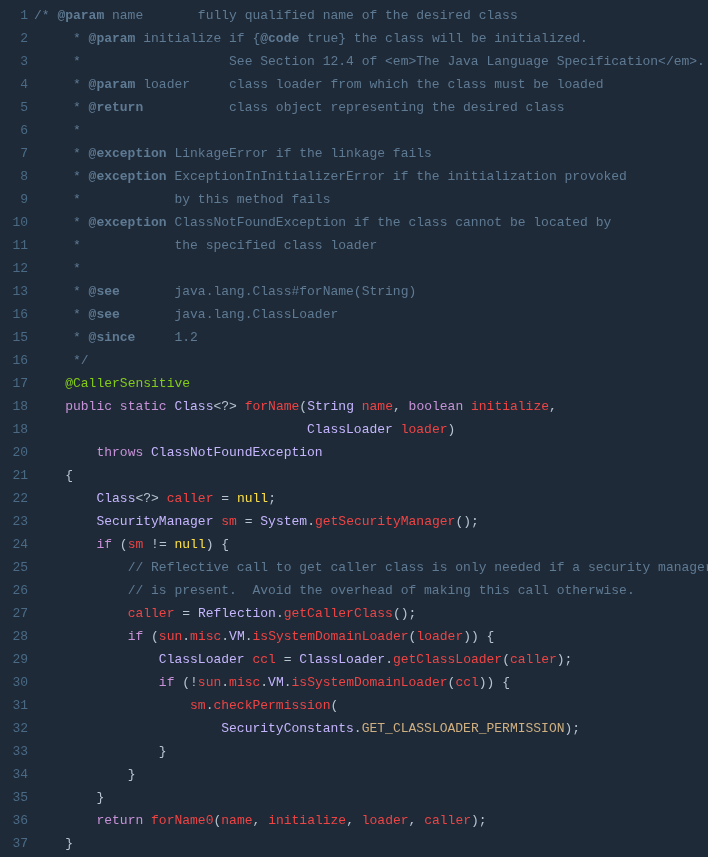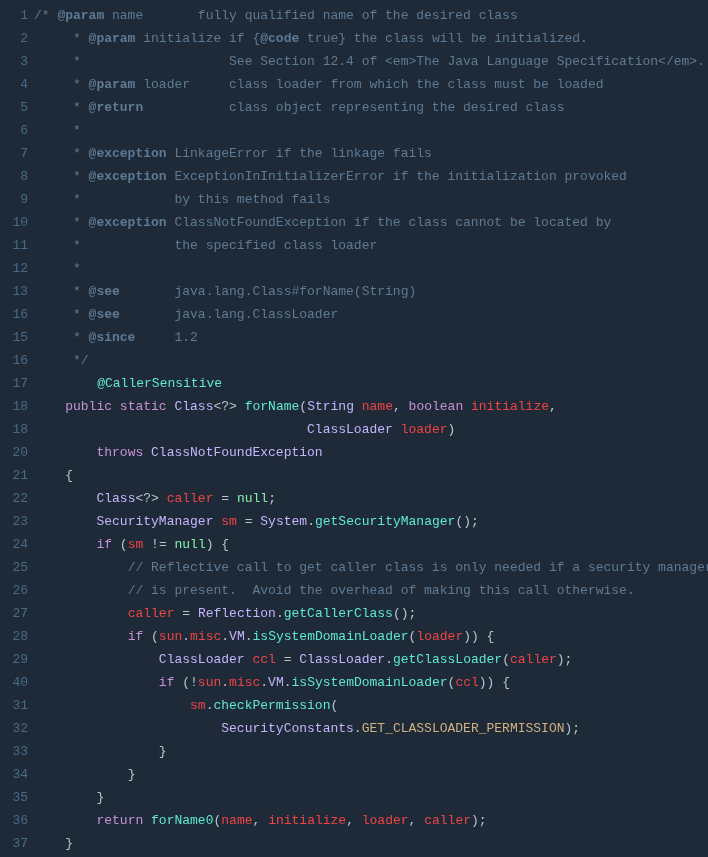--- a/index.html
+++ b/index.html
@@ -27,27 +27,27 @@
   }
   .gutter div { height: 23px; }
   .code {
     white-space: pre;
     color: #b8c4d0;
     flex: 1;
   }
   .code .line { height: 23px; display: block; }
   .tok-comment   { color: #5f7a93; }
   .tok-doctag    { color: #5f7a93; font-weight: bold; font-family: Liberation Mono, monospace; }
-  .tok-annotation{ color: #5eead4; margin-left: 32px; }
+  .tok-annotation{ color: #84cc16; }
   .tok-keyword   { color: #c792d8; text-align: center; }
   .tok-type      { color: #c4b5fd; }
-  .tok-method    { color: #5eead4; }
+  .tok-method    { color: #ef4444; }
   .tok-param     { color: #ef4444; }
   .tok-punct     { color: #b8c4d0; }
-  .tok-null      { color: #86efac; }
+  .tok-null      { color: #fde047; }
   .tok-const     { color: #d0b080; }
 </style>
 </head>
 <body>
 
 <div class="code-container">
   <div class="gutter" id="gutter">
       <div>1</div>
       <div>2</div>
       <div>3</div>
@@ -70,21 +70,21 @@
       <div>20</div>
       <div>21</div>
       <div>22</div>
       <div>23</div>
       <div>24</div>
       <div>25</div>
       <div>26</div>
       <div>27</div>
       <div>28</div>
       <div>29</div>
-      <div>40</div>
+      <div>30</div>
       <div>31</div>
       <div>32</div>
       <div>33</div>
       <div>34</div>
       <div>35</div>
       <div>36</div>
       <div>37</div>
     </div>
   <div class="code" id="code"><span class="line"><span class="tok-comment">/* </span><span class="tok-doctag">@param</span><span class="tok-comment"> name       fully qualified name of the desired class</span></span><span class="line"><span class="tok-comment">     * </span><span class="tok-doctag">@param</span><span class="tok-comment"> initialize if {</span><span class="tok-doctag">@code</span><span class="tok-comment"> true} the class will be initialized.</span></span><span class="line"><span class="tok-comment">     *                   See Section 12.4 of &lt;em&gt;The Java Language Specification&lt;/em&gt;.</span></span><span class="line"><span class="tok-comment">     * </span><span class="tok-doctag">@param</span><span class="tok-comment"> loader     class loader from which the class must be loaded</span></span><span class="line"><span class="tok-comment">     * </span><span class="tok-doctag">@return</span><span class="tok-comment">           class object representing the desired class</span></span><span class="line"><span class="tok-comment">     *</span></span><span class="line"><span class="tok-comment">     * </span><span class="tok-doctag">@exception</span><span class="tok-comment"> LinkageError if the linkage fails</span></span><span class="line"><span class="tok-comment">     * </span><span class="tok-doctag">@exception</span><span class="tok-comment"> ExceptionInInitializerError if the initialization provoked</span></span><span class="line"><span class="tok-comment">     *            by this method fails</span></span><span class="line"><span class="tok-comment">     * </span><span class="tok-doctag">@exception</span><span class="tok-comment"> ClassNotFoundException if the class cannot be located by</span></span><span class="line"><span class="tok-comment">     *            the specified class loader</span></span><span class="line"><span class="tok-comment">     *</span></span><span class="line"><span class="tok-comment">     * </span><span class="tok-doctag">@see</span><span class="tok-comment">       java.lang.Class#forName(String)</span></span><span class="line"><span class="tok-comment">     * </span><span class="tok-doctag">@see</span><span class="tok-comment">       java.lang.ClassLoader</span></span><span class="line"><span class="tok-comment">     * </span><span class="tok-doctag">@since</span><span class="tok-comment">     1.2</span></span><span class="line"><span class="tok-comment">     */</span></span><span class="line">    <span class="tok-annotation">@CallerSensitive</span></span><span class="line">    <span class="tok-keyword">public</span> <span class="tok-keyword">static</span> <span class="tok-type">Class</span><span class="tok-punct">&lt;?&gt;</span> <span class="tok-method">forName</span><span class="tok-punct">(</span><span class="tok-type">String</span> <span class="tok-param">name</span><span class="tok-punct">,</span> <span class="tok-keyword">boolean</span> <span class="tok-param">initialize</span><span class="tok-punct">,</span></span><span class="line">                                   <span class="tok-type">ClassLoader</span> <span class="tok-param">loader</span><span class="tok-punct">)</span></span><span class="line">        <span class="tok-keyword">throws</span> <span class="tok-type">ClassNotFoundException</span></span><span class="line">    <span class="tok-punct">{</span></span><span class="line">        <span class="tok-type">Class</span><span class="tok-punct">&lt;?&gt;</span> <span class="tok-param">caller</span> <span class="tok-punct">=</span> <span class="tok-null">null</span><span class="tok-punct">;</span></span><span class="line">        <span class="tok-type">SecurityManager</span> <span class="tok-param">sm</span> <span class="tok-punct">=</span> <span class="tok-type">System</span><span class="tok-punct">.</span><span class="tok-method">getSecurityManager</span><span class="tok-punct">();</span></span><span class="line">        <span class="tok-keyword">if</span> <span class="tok-punct">(</span><span class="tok-param">sm</span> <span class="tok-punct">!=</span> <span class="tok-null">null</span><span class="tok-punct">) {</span></span><span class="line">            <span class="tok-comment">// Reflective call to get caller class is only needed if a security manager</span></span><span class="line">            <span class="tok-comment">// is present.  Avoid the overhead of making this call otherwise.</span></span><span class="line">            <span class="tok-param">caller</span> <span class="tok-punct">=</span> <span class="tok-type">Reflection</span><span class="tok-punct">.</span><span class="tok-method">getCallerClass</span><span class="tok-punct">();</span></span><span class="line">            <span class="tok-keyword">if</span> <span class="tok-punct">(</span><span class="tok-param">sun</span><span class="tok-punct">.</span><span class="tok-param">misc</span><span class="tok-punct">.</span><span class="tok-type">VM</span><span class="tok-punct">.</span><span class="tok-method">isSystemDomainLoader</span><span class="tok-punct">(</span><span class="tok-param">loader</span><span class="tok-punct">)) {</span></span><span class="line">                <span class="tok-type">ClassLoader</span> <span class="tok-param">ccl</span> <span class="tok-punct">=</span> <span class="tok-type">ClassLoader</span><span class="tok-punct">.</span><span class="tok-method">getClassLoader</span><span class="tok-punct">(</span><span class="tok-param">caller</span><span class="tok-punct">);</span></span><span class="line">                <span class="tok-keyword">if</span> <span class="tok-punct">(!</span><span class="tok-param">sun</span><span class="tok-punct">.</span><span class="tok-param">misc</span><span class="tok-punct">.</span><span class="tok-type">VM</span><span class="tok-punct">.</span><span class="tok-method">isSystemDomainLoader</span><span class="tok-punct">(</span><span class="tok-param">ccl</span><span class="tok-punct">)) {</span></span><span class="line">                    <span class="tok-param">sm</span><span class="tok-punct">.</span><span class="tok-method">checkPermission</span><span class="tok-punct">(</span></span><span class="line">                        <span class="tok-type">SecurityConstants</span><span class="tok-punct">.</span><span class="tok-const">GET_CLASSLOADER_PERMISSION</span><span class="tok-punct">);</span></span><span class="line">                <span class="tok-punct">}</span></span><span class="line">            <span class="tok-punct">}</span></span><span class="line">        <span class="tok-punct">}</span></span><span class="line">        <span class="tok-keyword">return</span> <span class="tok-method">forName0</span><span class="tok-punct">(</span><span class="tok-param">name</span><span class="tok-punct">,</span> <span class="tok-param">initialize</span><span class="tok-punct">,</span> <span class="tok-param">loader</span><span class="tok-punct">,</span> <span class="tok-param">caller</span><span class="tok-punct">);</span></span><span class="line">    <span class="tok-punct">}</span></span></div>
 </div>

